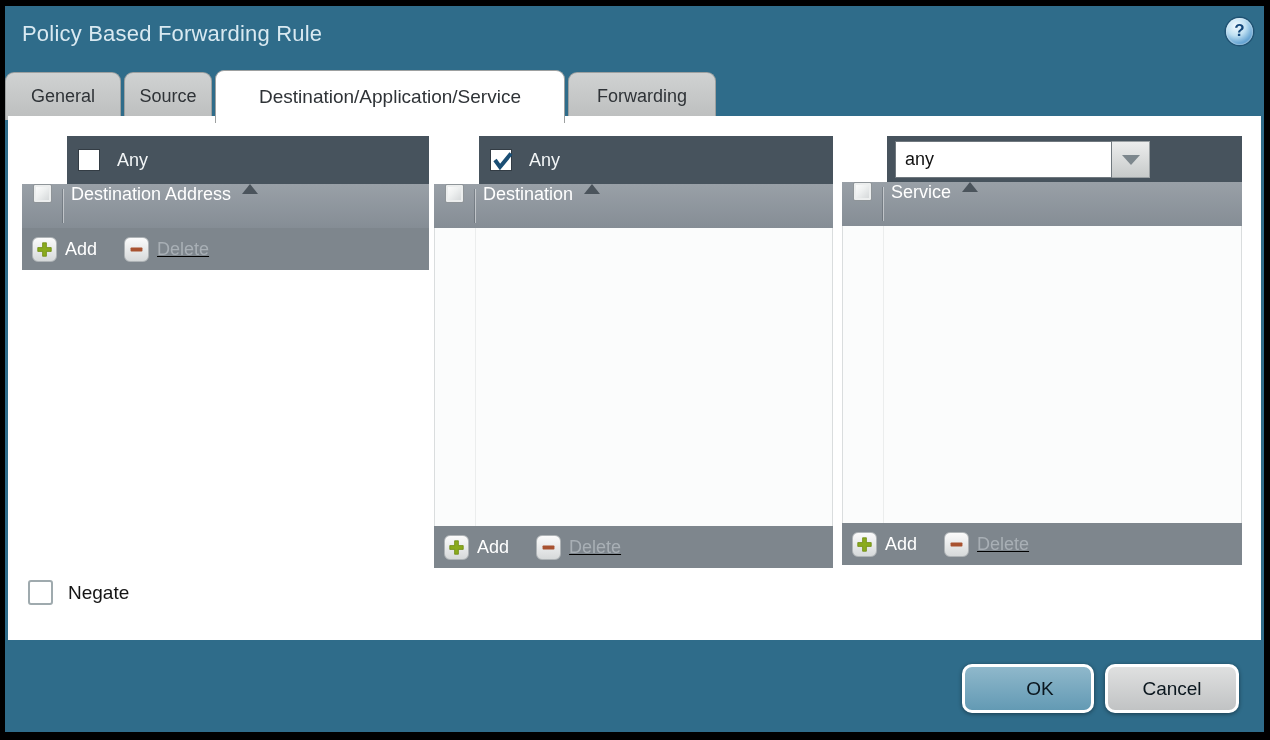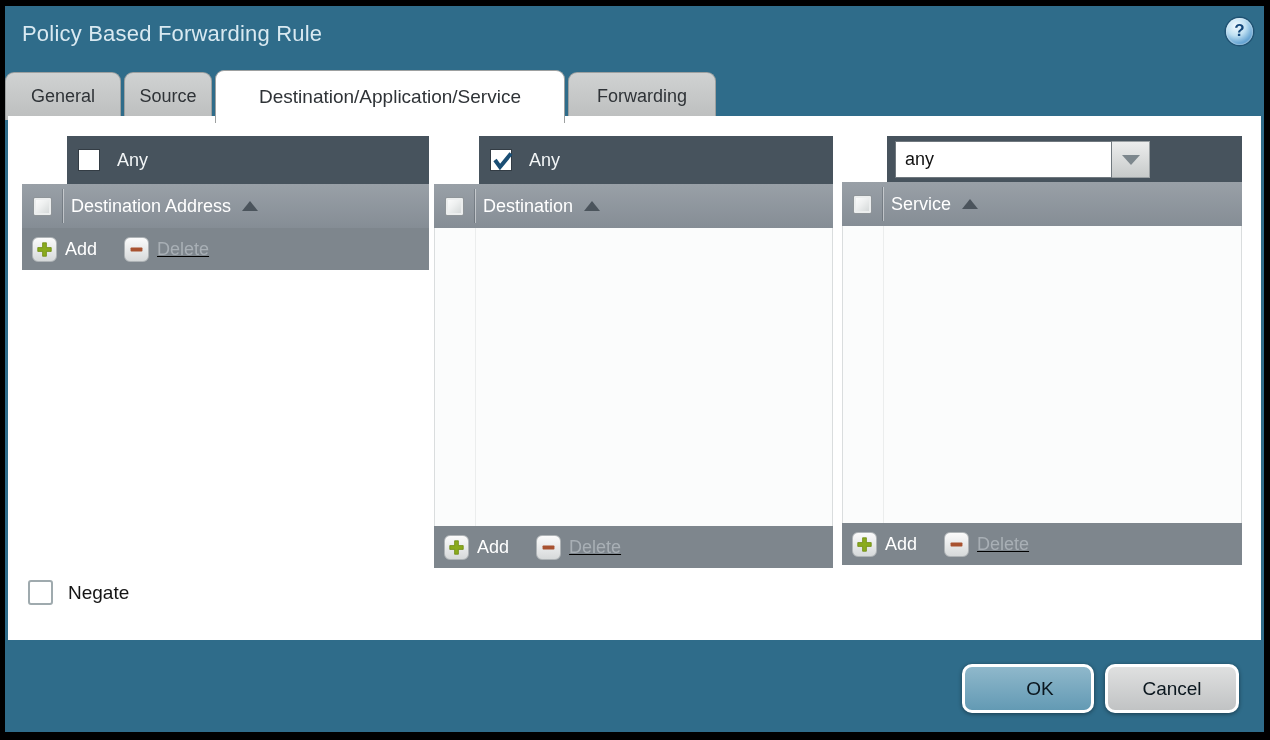--- a/index.html
+++ b/index.html
@@ -30,21 +30,21 @@
 
   .col { position:absolute; display:flex; flex-direction:column; }
   .col1 { left:14px;  top:20px; width:407px; height:432px; }
   .col2 { left:426px; top:20px; width:399px; height:432px; }
   .col3 { left:834px; top:20px; width:400px; height:429px; }
 
   .anybar { height:48px; background:#47535D; display:flex; align-items:center; padding-left:11px; gap:17px; flex:none;margin-left:45px; }
   .col3 .anybar { height:46px; padding-left:8px; gap:0; }
   .anybar .lbl { color:#F2F5F6; font-size:18px; }
 
-  .hdr { height:44px; background:linear-gradient(#99A0A7,#858D95); display:flex; align-items:center;
+  .hdr { height:44px; background:linear-gradient(#99A0A7,#858D95); display:flex; 
          padding-left:11px; flex:none; position:relative; }
   .hdr::after { content:""; position:absolute; left:41px; top:5px; bottom:5px; width:1px;
          background:rgba(255,255,255,.45); box-shadow:-1px 0 0 rgba(40,48,54,.25); }
   .hdr .lbl { color:#fff; font-size:18px; margin-left:19px; }
   .tri-up { width:0; height:0; border-left:8px solid transparent; border-right:8px solid transparent;
             border-bottom:10px solid #4B545C; margin-left:11px; }
 
   .list { flex:1; background:#FBFCFC; position:relative; border-left:1px solid #DADDDE; border-right:1px solid #DADDDE; }
   .list::before { content:""; position:absolute; left:40px; top:0; bottom:0; width:1px; background:#EBEDED; }
 

